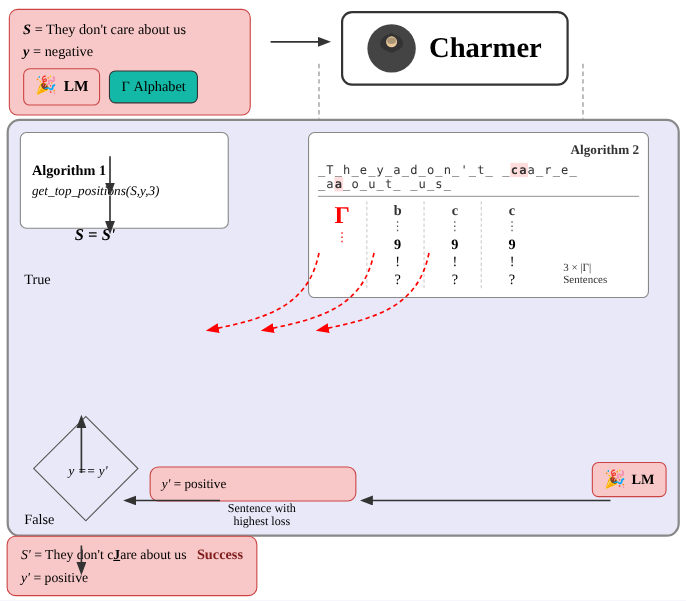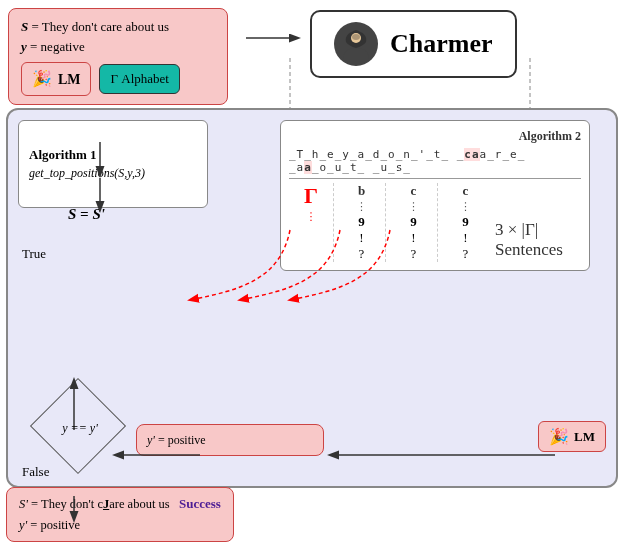--- a/index.html
+++ b/index.html
@@ -173,23 +173,23 @@
 
     .col-num {
       font-size: 13px;
       font-weight: bold;
     }
 
     .col-bang { font-size: 13px; }
     .col-q { font-size: 13px; }
 
     .sentences-label {
-      font-size: 17px;
+      font-size: 10px;
       color: #333;
-      margin-left: 6px;
+      margin-left: 23px;
       align-self: flex-end;
       padding-bottom: 2px;
     }
 
     
     .algo1-box {
       position: absolute;
       top: 10px;
       left: 10px;
       width: 190px;
@@ -269,21 +269,21 @@
       left: 6px;
       background: #f8c8c8;
       border: 1.5px solid #c44;
       border-radius: 8px;
       padding: 6px 12px;
       font-size: 12.5px;
       line-height: 1.6;
     }
 
     .success-text {
-      color: #4c1d95;
+      color: #7f1d1d;
       font-weight: bold;
       font-size: 13px;
       display: inline;
     }
 
     
     .arrows-svg {
       position: absolute;
       top: 0; left: 0;
       width: 100%;
@@ -443,20 +443,23 @@
     <div>
       <em>y'</em> = positive
     </div>
   </div>
 
   <div class="lm-box-small">
     <span class="sparkle">🎉</span>
     <span>LM</span>
   </div>
 
+  <div style="position:absolute;bottom:6px;left:150px;font-size:11px;text-align:center;width:160px;">
+    Sentence with<br>highest loss
+  </div>
 
 </div>
 
 <div class="output-box" style="position:absolute;bottom:4px;left:6px;">
   <div>
     <em>S'</em> = They don't c<span style="text-decoration:underline;font-weight:bold;">J</span>are about us
     &nbsp;&nbsp;<span class="success-text">Success</span>
   </div>
   <div>
     <em>y'</em> = positive

